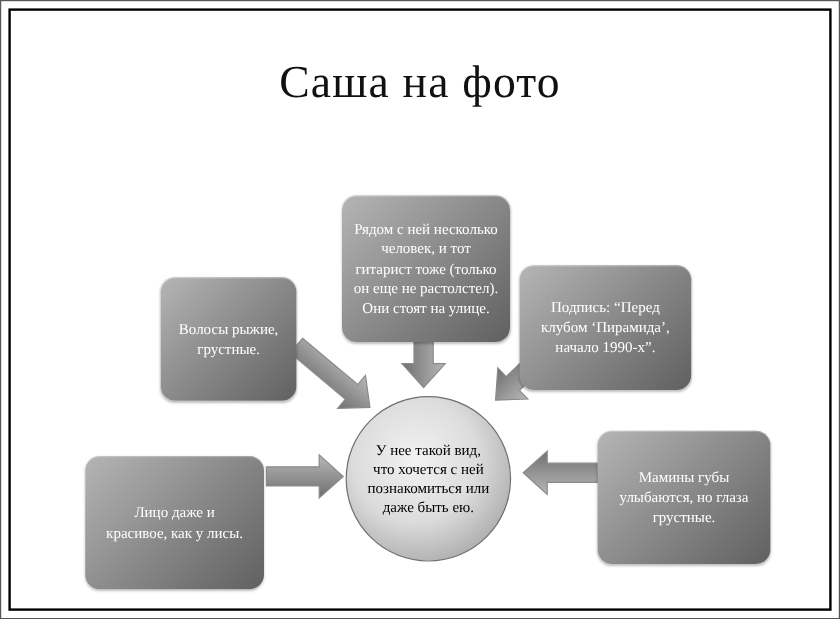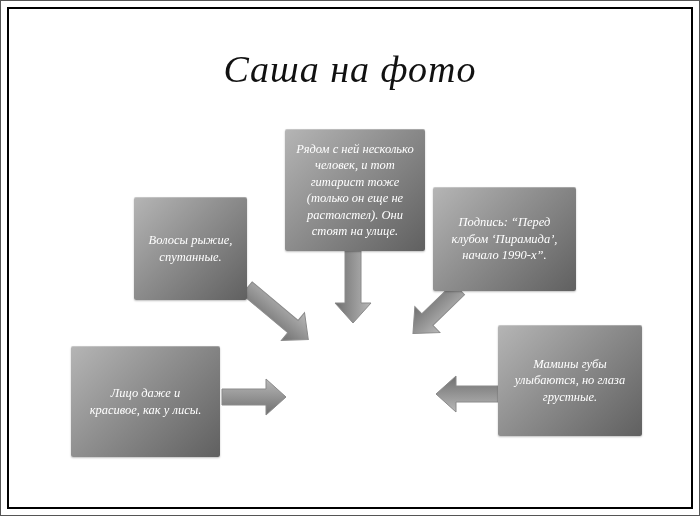--- a/index.html
+++ b/index.html
@@ -11,21 +11,20 @@
     font-family: "Liberation Serif", "DejaVu Serif", serif;
     overflow: hidden;
   }
   .slide {
     position: relative;
     width: 700px;
     height: 516px;
     background: var(--background, #ffffff);
     border: 1px solid #555;
     box-sizing: border-box;
-    font-style: italic;
   }
   .frame {
     position: absolute;
     inset: 6px;
     border: 2px solid #000;
     pointer-events: none;
   }
   .title {
     position: absolute;
     top: 46px;
@@ -36,31 +35,32 @@
     letter-spacing: 1px;
     color: var(--title, #111111);
   }
   .arrows {
     position: absolute;
     top: 0;
     left: 0;
   }
   .callout {
     position: absolute;
-    border-radius: 2px;
+    border-radius: 12px;
     background: linear-gradient(135deg, var(--box-light, #b5b5b5) 0%, #8e8e8e 45%, var(--box-dark, #606060) 100%);
     box-shadow: inset 0 1px 0 rgba(255,255,255,0.25), 0 1px 2px rgba(0,0,0,0.25);
     color: var(--box-text, #ffffff);
     display: flex;
     align-items: center;
     justify-content: center;
     text-align: center;
     font-size: 12.5px;
     line-height: 1.32;
     box-sizing: border-box;
+    margin-top: 34px;
   }
   .callout .callout-text { width: 100%; }
   .callout.hair         { left: 133px; top: 196px; width: 113px; height: 103px; padding: 0 10px; }
   .callout.surroundings { left: 284px; top: 128px; width: 140px; height: 122px; padding: 0 8px; }
   .callout.caption      { left: 432px; top: 186px; width: 143px; height: 104px; padding: 0 10px; }
   .callout.face         { left: 70px;  top: 345px; width: 149px; height: 111px; padding: 0 16px; }
   .callout.lips         { left: 497px; top: 324px; width: 144px; height: 111px; padding: 0 12px; }
   .circle {
     position: absolute;
     left: 287px;
@@ -97,32 +97,35 @@
       </linearGradient>
     </defs>
     <path d="M0,-8 L60,-8 L60,-18 L80,0 L60,18 L60,8 L0,8 Z" transform="translate(246,287) rotate(40)" fill="url(#arrowGrad)" stroke="#8a8a8a" stroke-width="1"></path>
     <path d="M0,-8 L52,-8 L52,-18 L72,0 L52,18 L52,8 L0,8 Z" transform="translate(352,250) rotate(90)" fill="url(#arrowGrad)" stroke="#8a8a8a" stroke-width="1"></path>
     <path d="M0,-8 L44,-8 L44,-18 L64,0 L44,18 L44,8 L0,8 Z" transform="translate(458,288) rotate(136)" fill="url(#arrowGrad)" stroke="#8a8a8a" stroke-width="1"></path>
     <path d="M0,-8 L44,-8 L44,-18 L64,0 L44,18 L44,8 L0,8 Z" transform="translate(221,396)" fill="url(#arrowGrad)" stroke="#8a8a8a" stroke-width="1"></path>
     <path d="M0,-8 L42,-8 L42,-18 L62,0 L42,18 L42,8 L0,8 Z" transform="translate(497,393) rotate(180)" fill="url(#arrowGrad)" stroke="#8a8a8a" stroke-width="1"></path>
   </svg>
 
   <div class="callout hair">
-    <div class="callout-text">Волосы рыжие, спутанные.</div>
+    <div class="callout-text">Волосы рыжие, грустные.</div>
   </div>
 
   <div class="callout surroundings">
     <div class="callout-text">Рядом с ней несколько человек, и тот гитарист тоже (только он еще не растолстел). Они стоят на улице.</div>
   </div>
 
   <div class="callout caption">
     <div class="callout-text">Подпись: “Перед клубом ‘Пирамида’, начало 1990-х”.</div>
   </div>
 
   <div class="callout face">
     <div class="callout-text">Лицо даже и красивое, как у лисы.</div>
   </div>
 
   <div class="callout lips">
     <div class="callout-text">Мамины губы улыбаются, но глаза грустные.</div>
   </div>
 
+  <div class="circle">
+    <div class="circle-text">У нее такой вид, что хочется с ней познакомиться или даже быть ею.</div>
+  </div>
 </div>
 
 </body></html>

